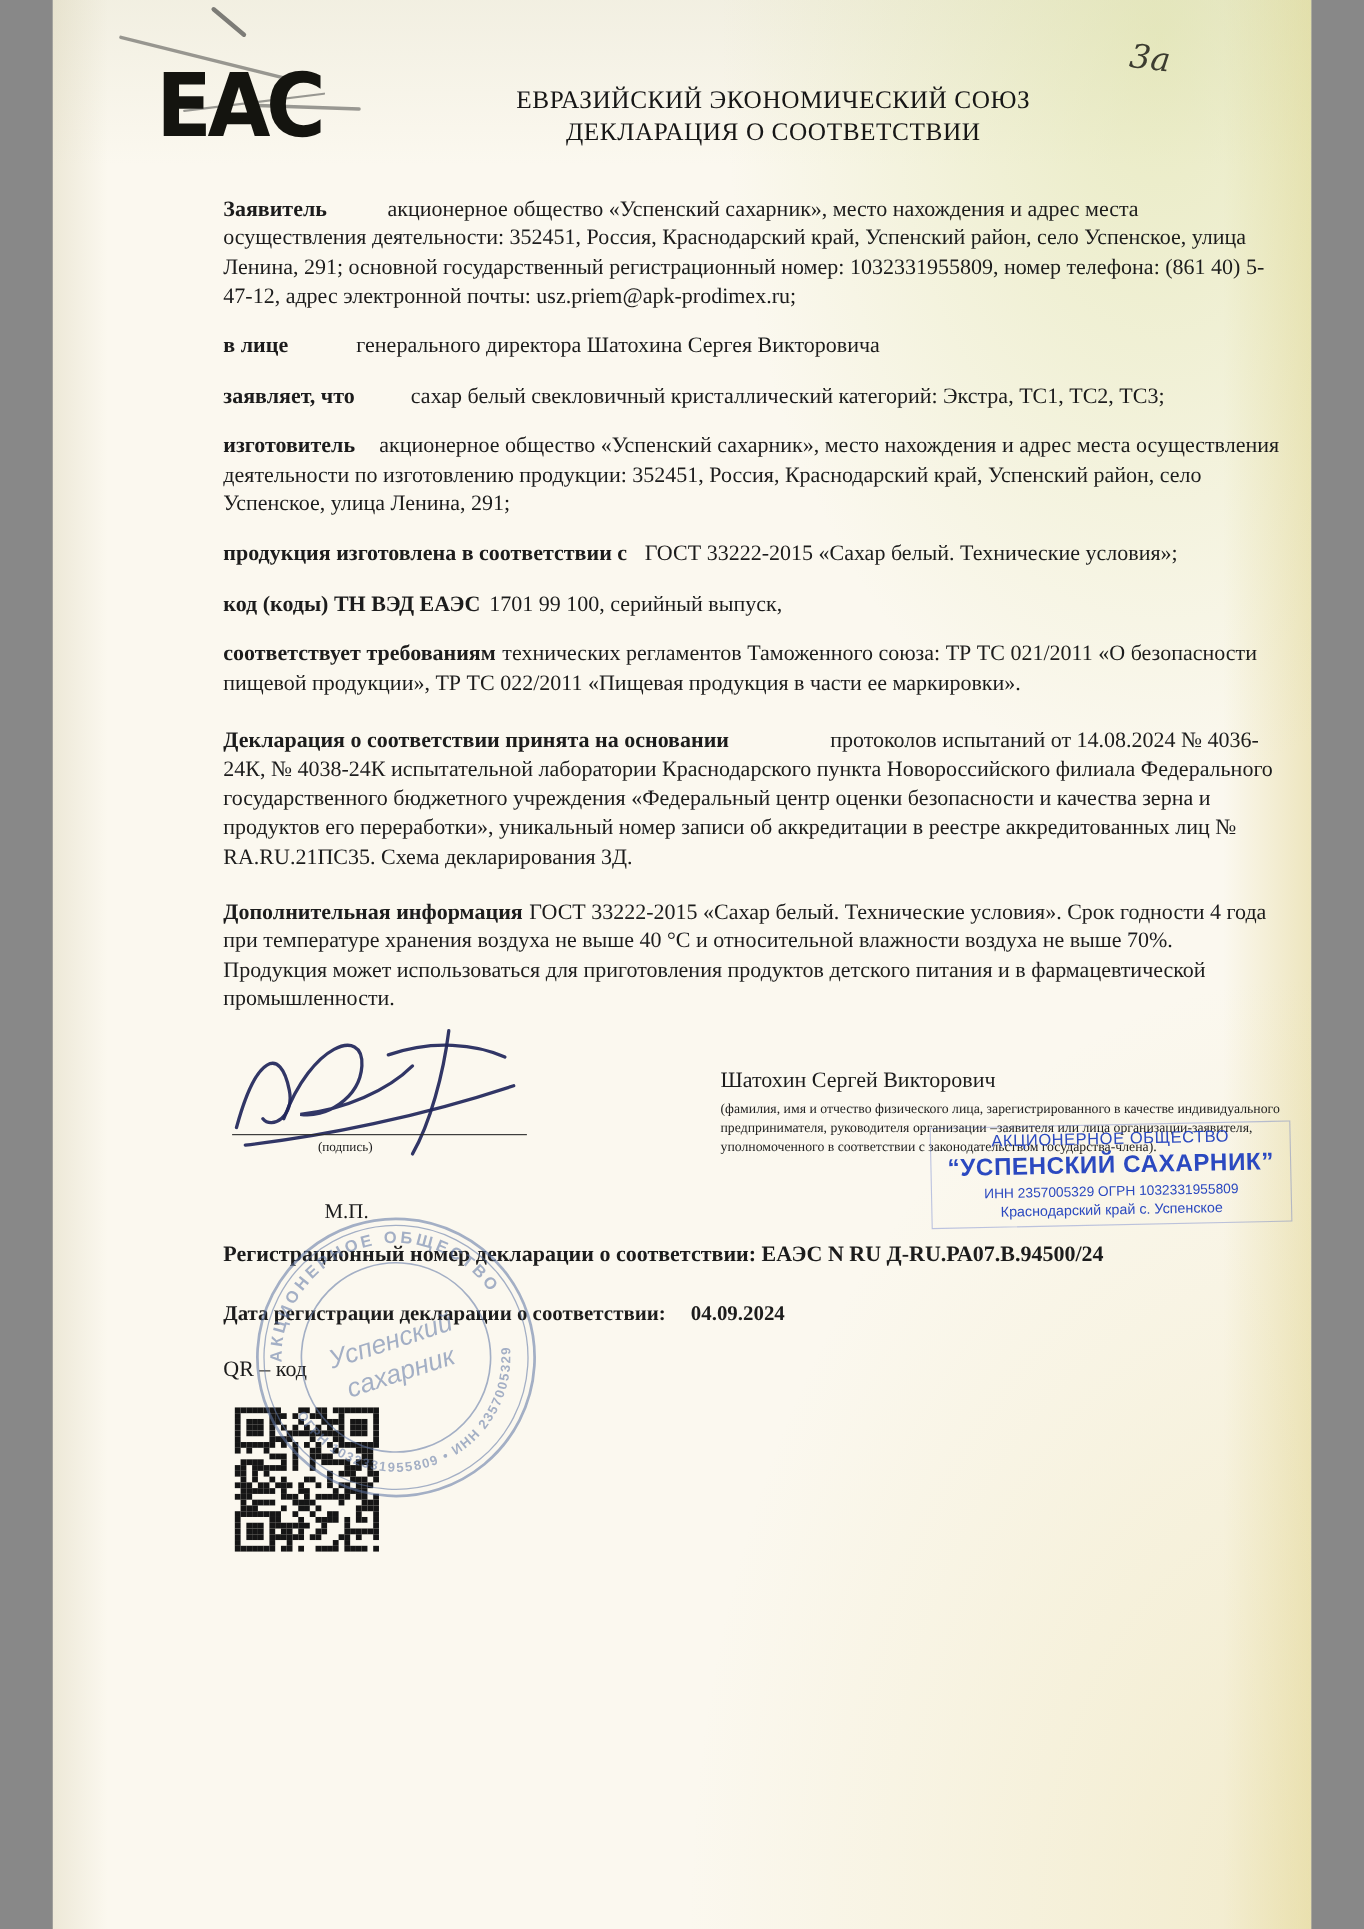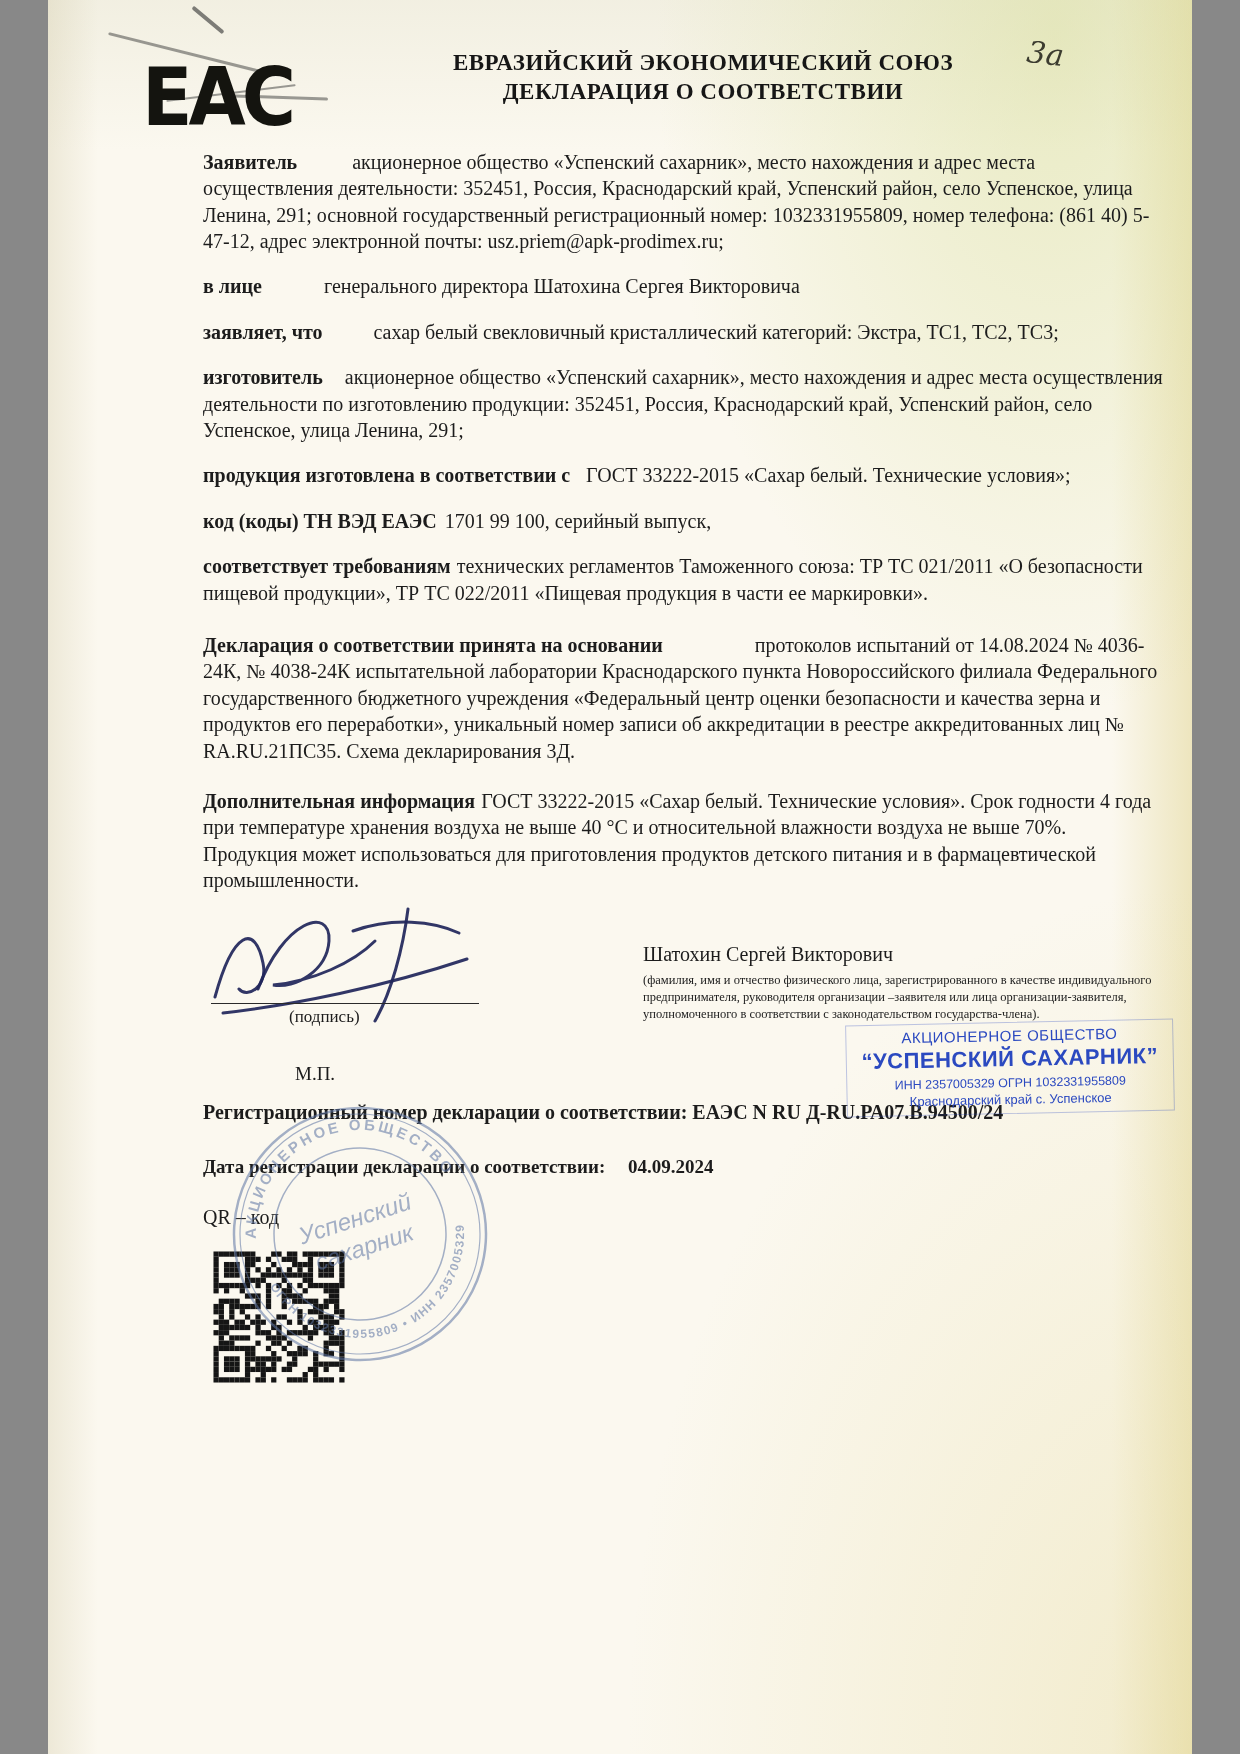--- a/index.html
+++ b/index.html
@@ -33,22 +33,22 @@
     transform:scaleY(1.08);
   }
   .handwritten{
     position:absolute;right:128px;top:36px;
     font-family:"DejaVu Serif",serif;font-style:italic;
     font-size:30px;color:#3c3c30;transform:rotate(7deg);
   }
 
   .content{position:relative;margin:0 0 0 155px;width:960px;}
 
-  .title{ text-align:center; margin:0 0 0 40px; padding-top:48px;
-    font-weight:bold;font-size:23px;letter-spacing:.5px;line-height:1.28;color:#161616;}
+  .title{ text-align:center; margin:0 0 0 40px; padding-top:76px;
+    font-weight:normal;font-size:23px;letter-spacing:.5px;line-height:1.28;color:#161616;}
 
   .bodytext{margin-top:42px;font-size:20px;line-height:1.32;}
   .bodytext p{margin:0 0 19px 0;}
   .lbl{font-weight:bold;}
   .g-applicant .lbl{margin-right:55px;}
   .g-inperson .lbl{margin-right:62px;}
   .g-declares .lbl{margin-right:51px;}
   .g-manuf   .lbl{margin-right:22px;}
   .g-standard .lbl{margin-right:16px;}
   .g-code    .lbl{margin-right:8px;}
@@ -70,22 +70,22 @@
   .blue-stamp .l1{font-size:15px;letter-spacing:.5px;}
   .blue-stamp .l2{font-size:22px;font-weight:bold;margin-top:2px;letter-spacing:.5px;}
   .blue-stamp .l3{font-size:12.5px;margin-top:4px;}
   .blue-stamp .l4{font-size:13px;margin-top:2px;}
 
   
   .sig-row{position:relative;height:138px;margin-top:30px;}
   .sig-svg{position:absolute;left:0px;top:-22px;width:310px;height:135px;}
   .sig-svg path{fill:none;stroke:#20255a;stroke-width:3;stroke-linecap:round;opacity:.92;}
   .sig-line{position:absolute;left:8px;top:80px;width:268px;border-top:1.5px solid #2a2a2a;}
-  .sig-caption{position:absolute;left:86px;top:84px;font-size:17px;}
-  .sig-right{position:absolute;left:440px;top:20px;width:555px;}
+  .sig-caption{position:absolute;left:86px;top:84px;font-size:12px;}
+  .sig-right{position:absolute;left:452px;top:20px;width:555px;}
   .signer-name{font-size:20px;}
   .signer-note{margin-top:6px;font-size:12.5px;line-height:1.35;color:#222;}
   .mp{margin:2px 0 0 92px;font-size:19px;}
 
   
   .round-stamp{position:absolute;left:178px;top:1100px;width:268px;height:268px;
     transform:rotate(-18deg);opacity:.55;pointer-events:none;}
   .round-stamp text{fill:#5d74a3;font-family:"Liberation Sans",sans-serif;}
   .round-stamp circle{stroke:#5d74a3;fill:none;}
   .rs-ring{font-size:15px;letter-spacing:3px;font-weight:bold;}

